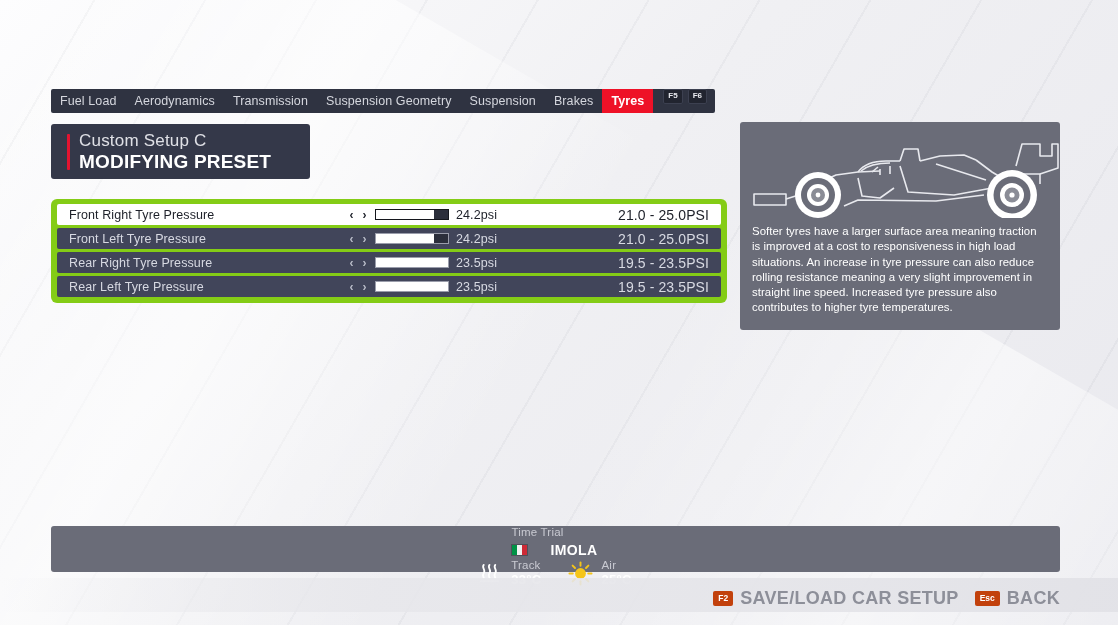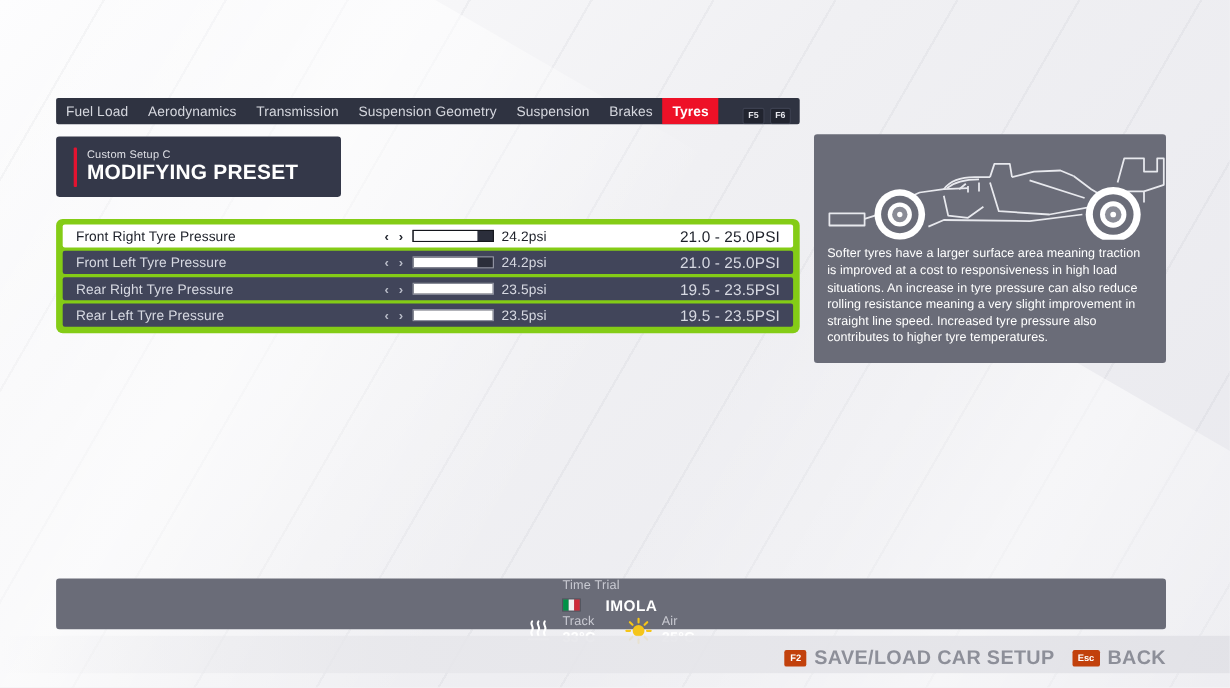--- a/index.html
+++ b/index.html
@@ -66,23 +66,23 @@
     letter-spacing: .1px;
     white-space: nowrap;
   }
   .tab.active {
     background: #ee1127;
     color: #ffffff;
     font-weight: 700;
   }
   .tab-keys {
     display: flex;
-    align-items: flex-end;
+    align-items: flex-start;
     gap: 5px;
-    padding: 0 8px 0 22px;
+    padding: 0 8px 0 10px;
   }
   .keycap {
     background: #21242f;
     color: #e8e9ee;
     font-size: 8px;
     font-weight: 700;
     border-radius: 2px;
     padding: 2px 4px 3px;
     line-height: 1;
     border: 1px solid #3c4050;
@@ -100,21 +100,21 @@
   }
   #preset-accent {
     width: 3px;
     height: 36px;
     background: #e31330;
     margin-left: 16px;
     border-radius: 1px;
   }
   #preset-text { margin-left: 9px; }
   #preset-sub {
-    font-size: 10px;
+    font-size: 17px;
     color: #dfe0e6;
     letter-spacing: .2px;
     margin-bottom: 1px;
   }
   #preset-title {
     font-size: 19px;
     font-weight: 700;
     color: #ffffff;
     letter-spacing: .2px;
     line-height: 1.05;

